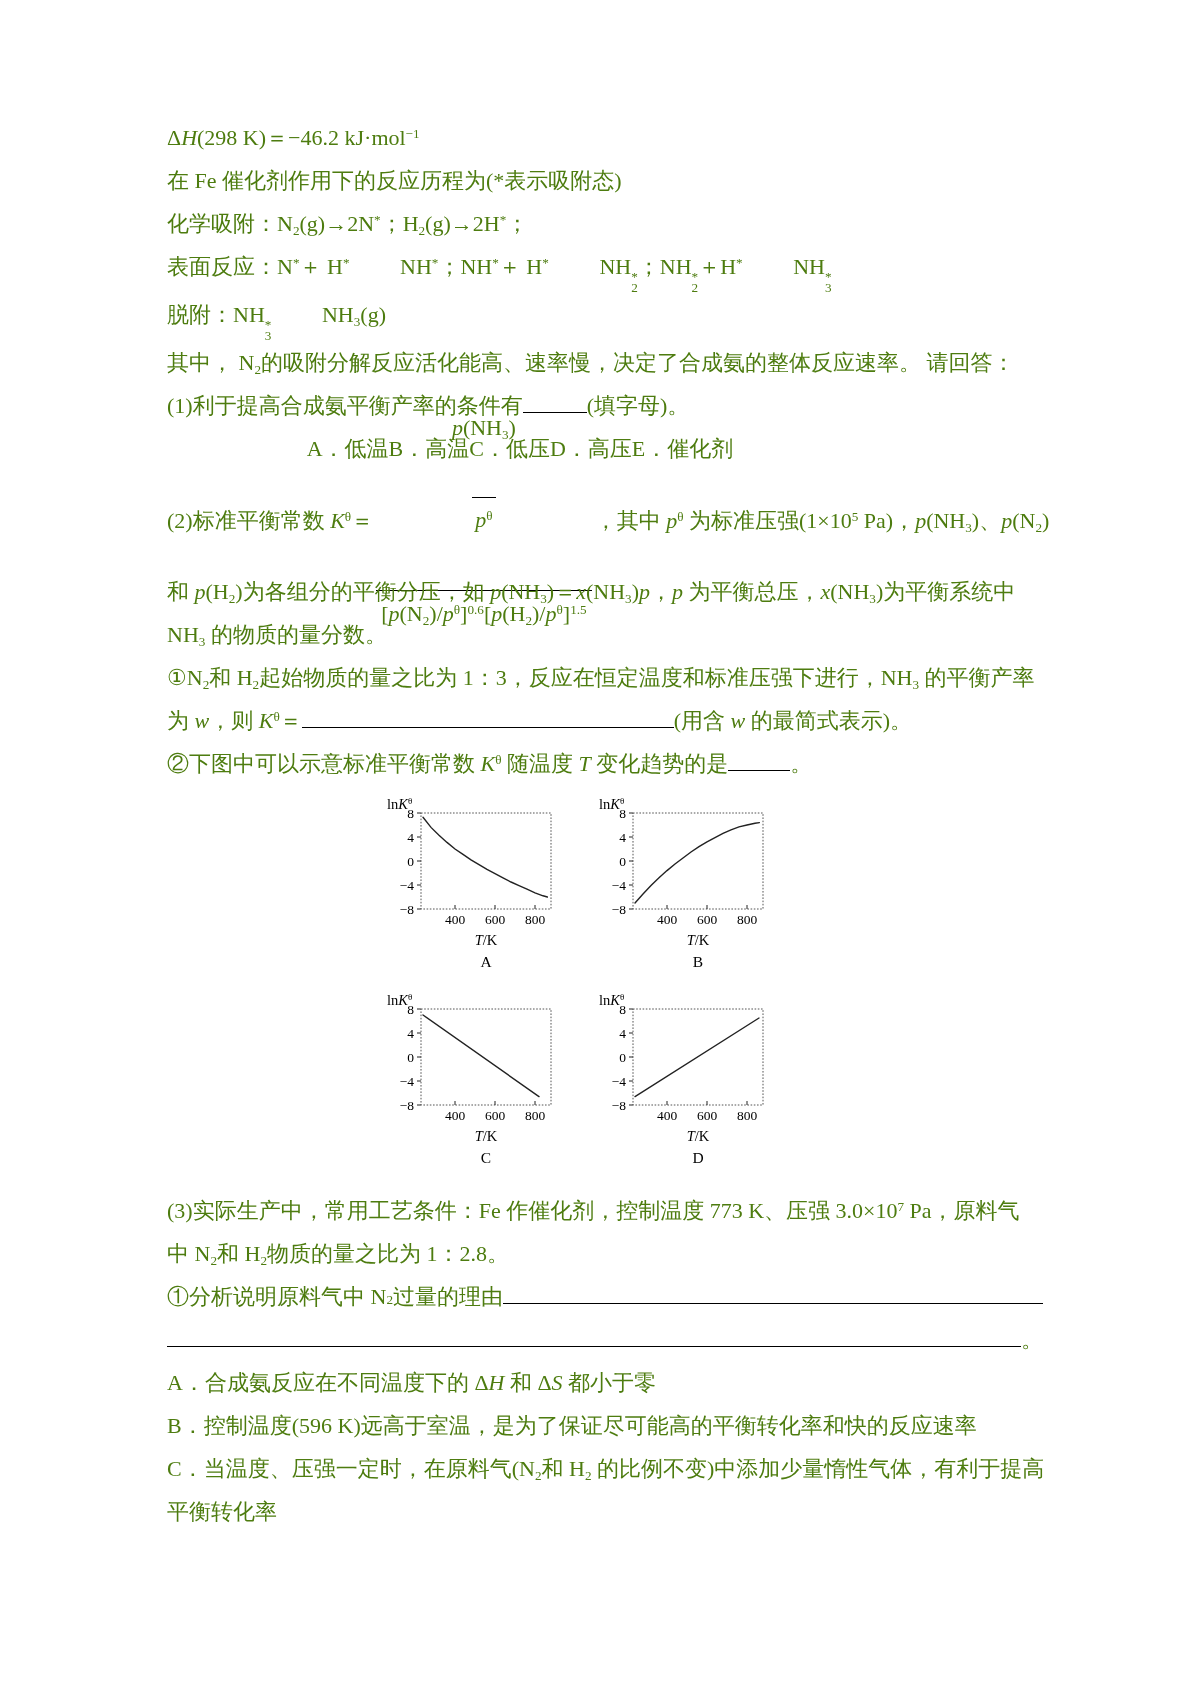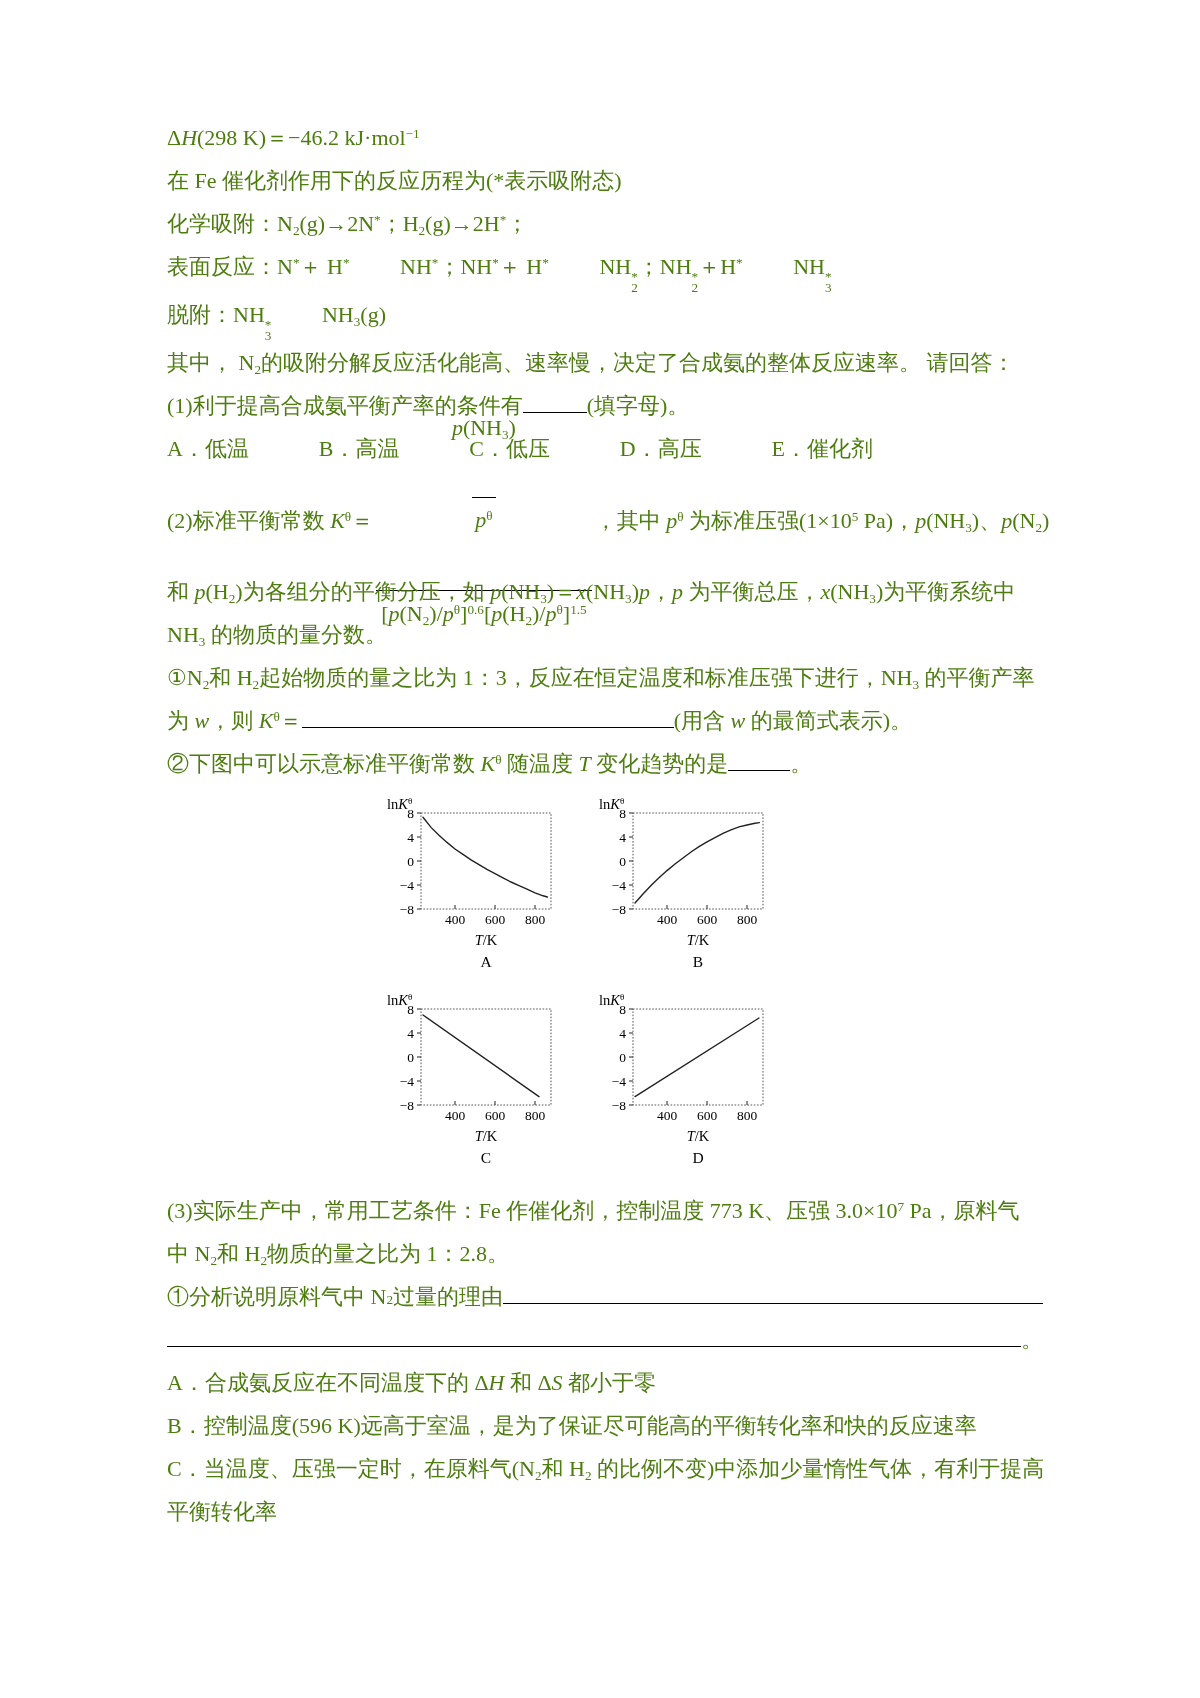--- a/index.html
+++ b/index.html
@@ -10,21 +10,21 @@
   i{font-style:italic;}
   sup{font-size:60%;vertical-align:0.55em;line-height:0;}
   sub{font-size:60%;vertical-align:-0.28em;line-height:0;}
   .gap{display:inline-block;}
   .blank{display:inline-block;border-bottom:1.4px solid #000;height:0.95em;vertical-align:baseline;}
   .blank-fill{flex:1 1 auto;height:0.95em;}
   .flexline{display:flex;align-items:baseline;white-space:nowrap;text-align:right;}
   .stack{display:inline-flex;flex-direction:column;align-items:center;font-size:60%;
          line-height:0.85;vertical-align:-0.5em;}
   .stack span{display:block;}
-  .options{display:flex;justify-content:space-between;width:706px;}
+  .options{display:flex;justify-content:center;width:706px;}
   .formula-line{display:flex;align-items:center;height:100px;white-space:nowrap;}
   .frac{display:inline-flex;flex-direction:column;align-items:center;text-align:center;
         vertical-align:middle;margin:0 3px;gap:48px;}
   .frac .fnum{padding:0 5px 1px;}
   .frac .fden{border-top:1.5px solid #000;padding:1px 5px 0;}
   .frac .inner .fnum{padding:0 3px 0;}
   .frac .inner .fden{border-top:1.3px solid #000;padding:0 3px 0;}
   .charts{display:grid;grid-template-columns:212px 212px;grid-row-gap:10px;
           margin:10px 0 12px 212px;line-height:normal;}
   .chart{width:205px;text-align:right;}

